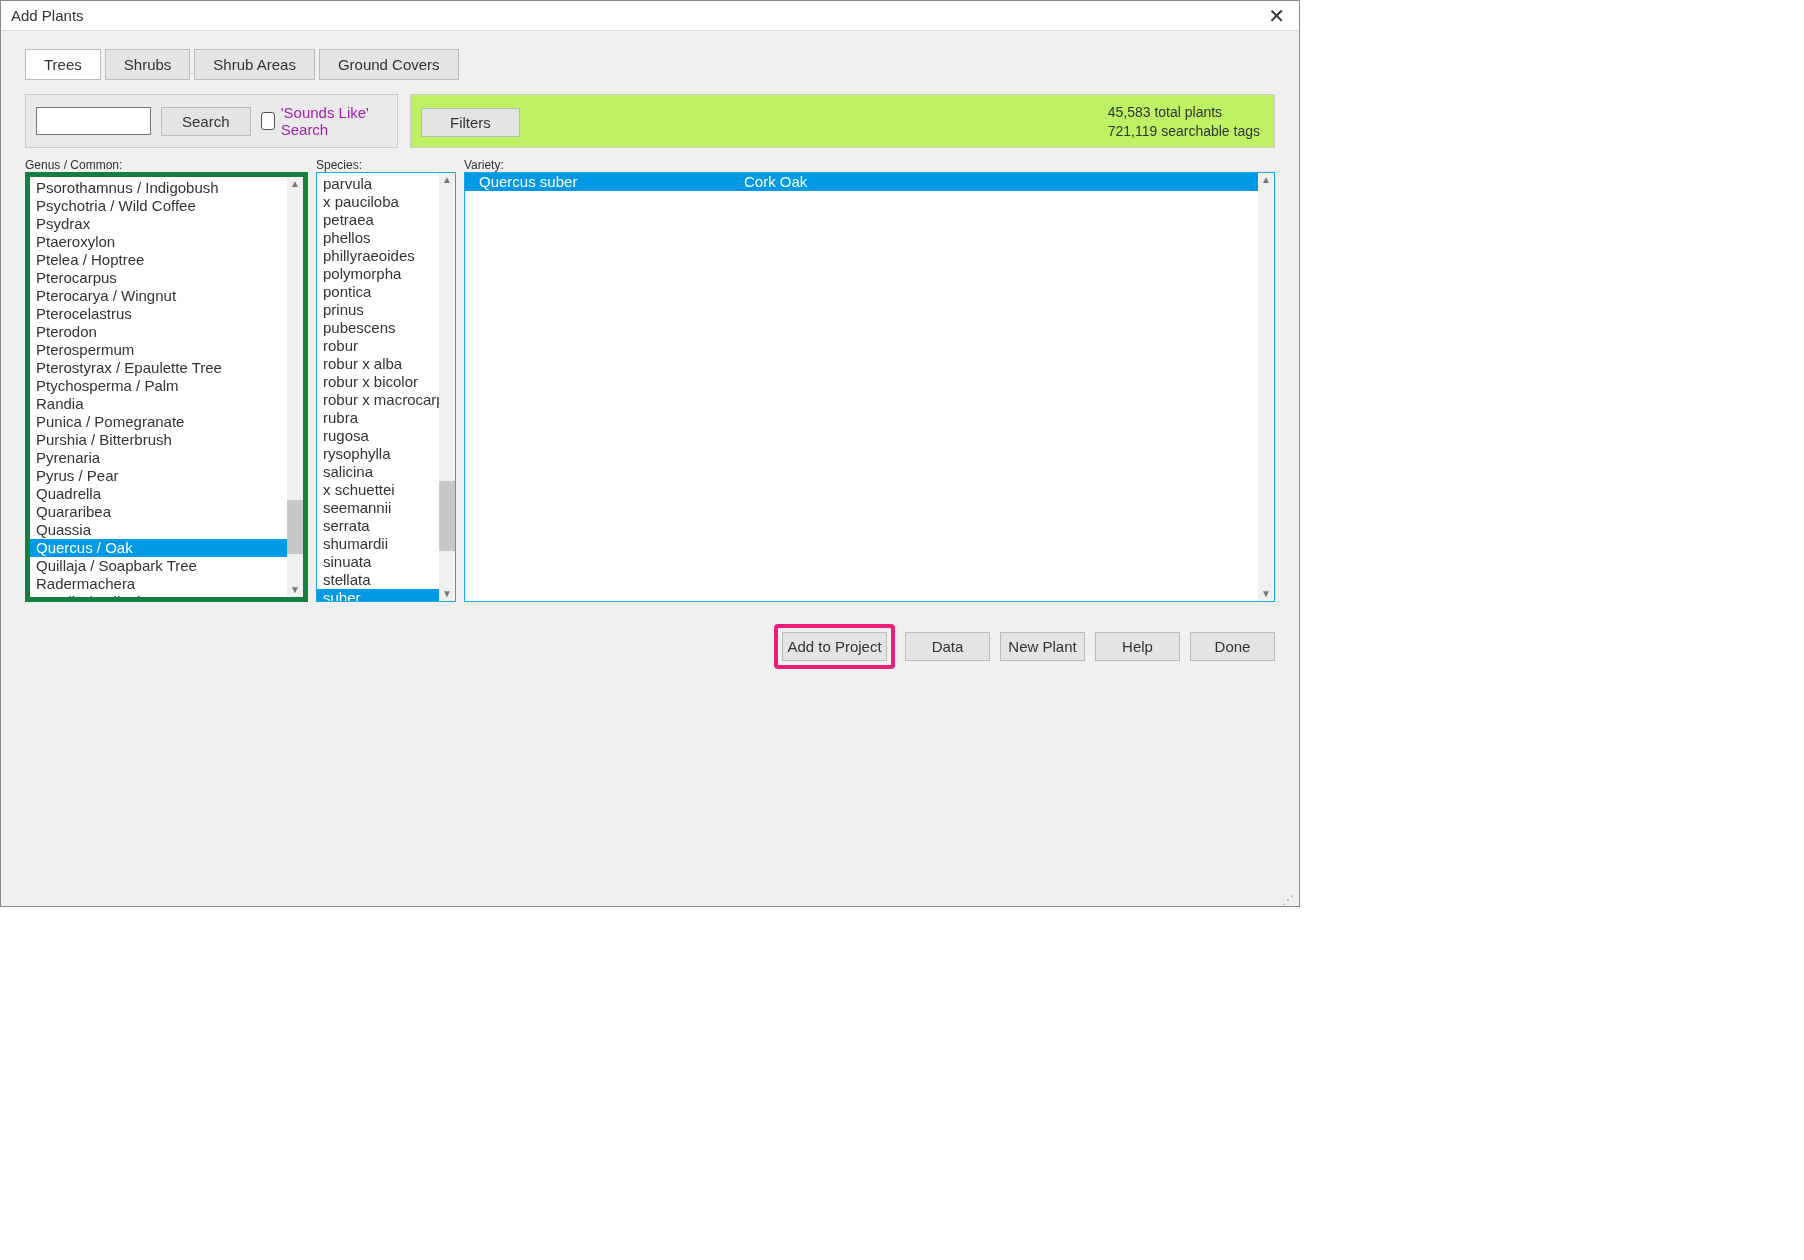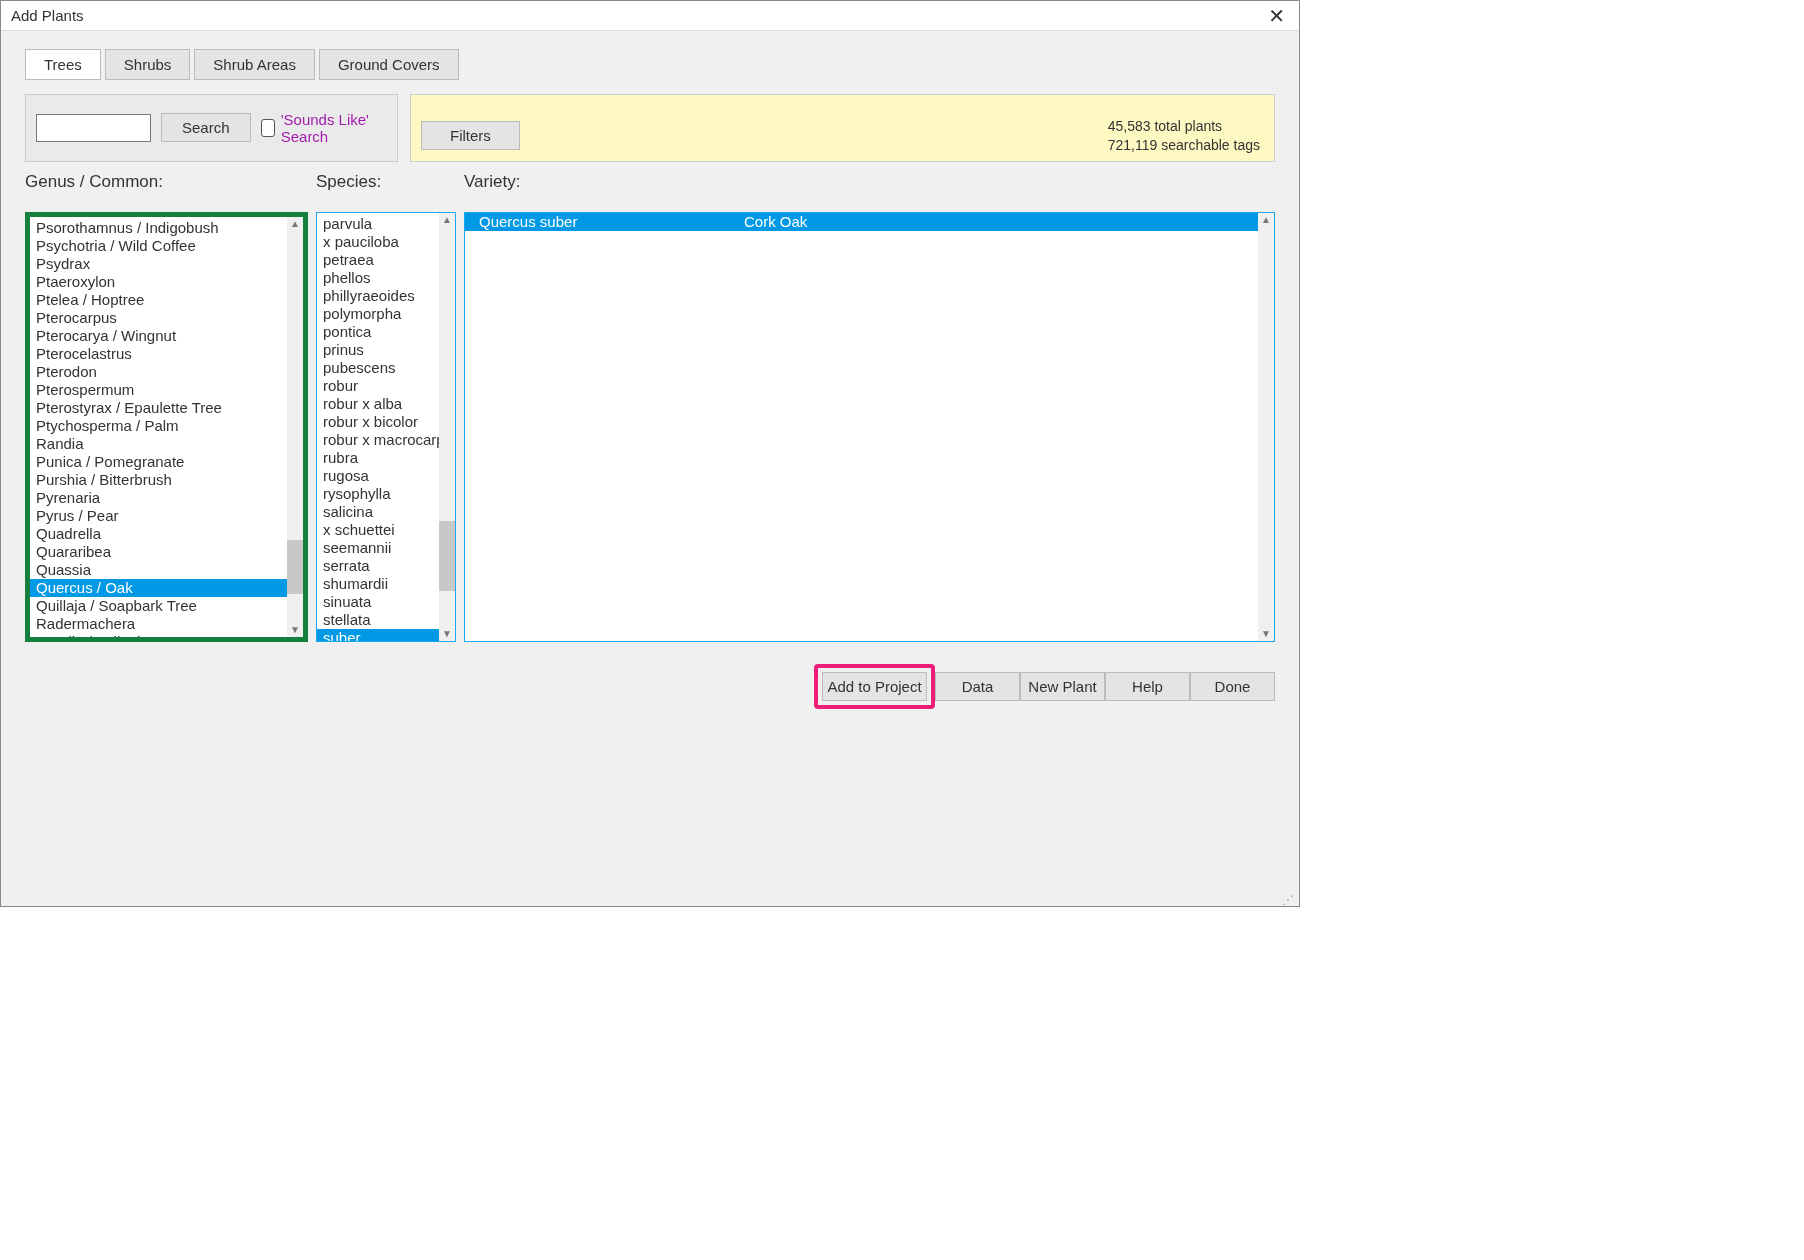--- a/index.html
+++ b/index.html
@@ -70,22 +70,22 @@
     border: 1px solid #ccc;
     background: #eaeaea;
     padding: 9px 10px;
     display: flex;
     align-items: center;
     gap: 10px;
   }
   .toolbar-right {
     flex: 1;
     border: 1px solid #ccc;
-    background: #fef9c3;
-    padding: 22px 14px 6px 10px;
+    background: #bef264;
+    padding: 8px 14px 6px 10px;
     display: flex;
     align-items: center;
     justify-content: space-between;
   }
   .search-input {
     width: 115px;
     height: 28px;
     border: 1px solid #777;
     background: #fff;
     padding: 2px 6px;
@@ -116,23 +116,23 @@
   }
   .stats {
     text-align: left;
     font-size: 14px;
     color: #333;
     line-height: 1.35;
   }
   .columns-header {
     display: flex;
     gap: 8px;
-    font-size: 17px;
-    color: #333;
-    margin-bottom: 20px;
+    font-size: 12px;
+    color: #333;
+    margin-bottom: 0;
   }
   .col-header-genus { flex: 0 0 283px; }
   .col-header-species { flex: 0 0 140px; }
   .col-header-variety { flex: 1; }
   .columns {
     display: flex;
     gap: 8px;
     height: 430px;
   }
   .listbox {
@@ -195,20 +195,21 @@
     cursor: pointer;
   }
   .variety-row.selected {
     background: #0099e5;
     color: #fff;
   }
   .variety-name { flex: 0 0 265px; }
   .variety-common { flex: 1; }
   .footer-buttons {
     display: flex;
+    gap: 10px;
     justify-content: flex-end;
     margin-top: 22px;
     align-items: center;
   }
   .footer-btn {
     width: 85px;
     text-align: center;
     border: 1px solid #bbb;
     background: #e4e4e4;
     padding: 5px 0;

